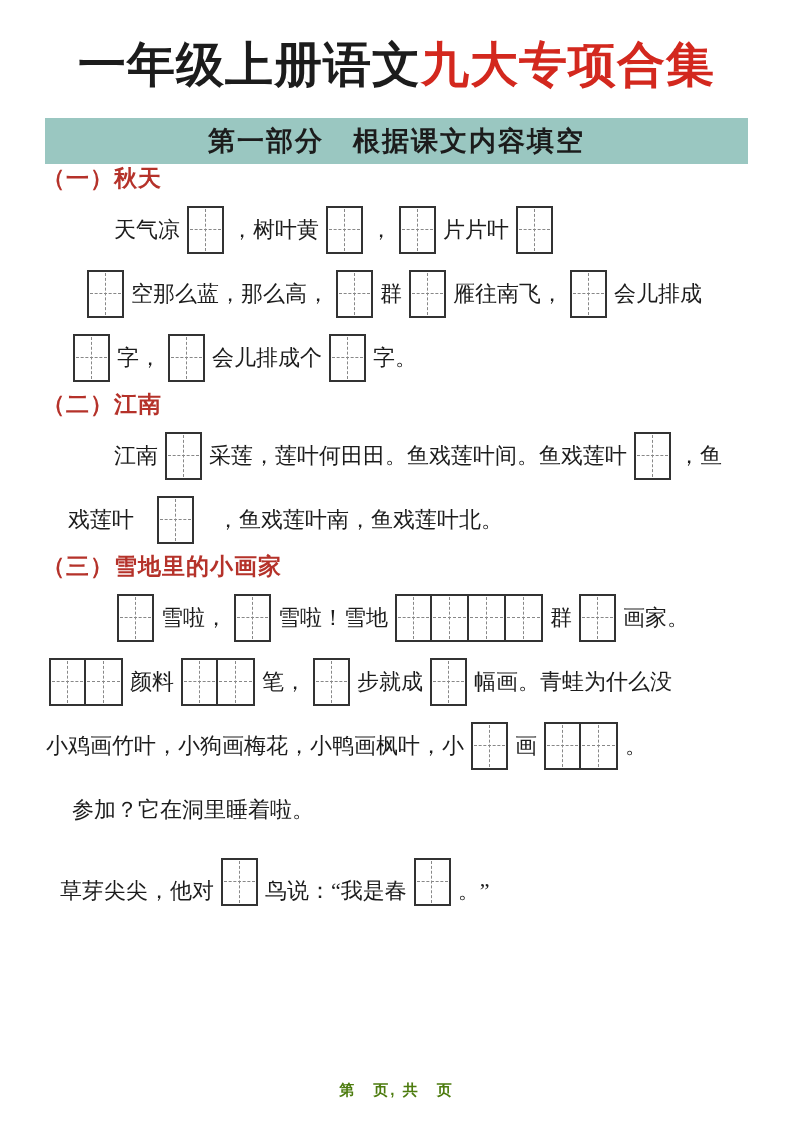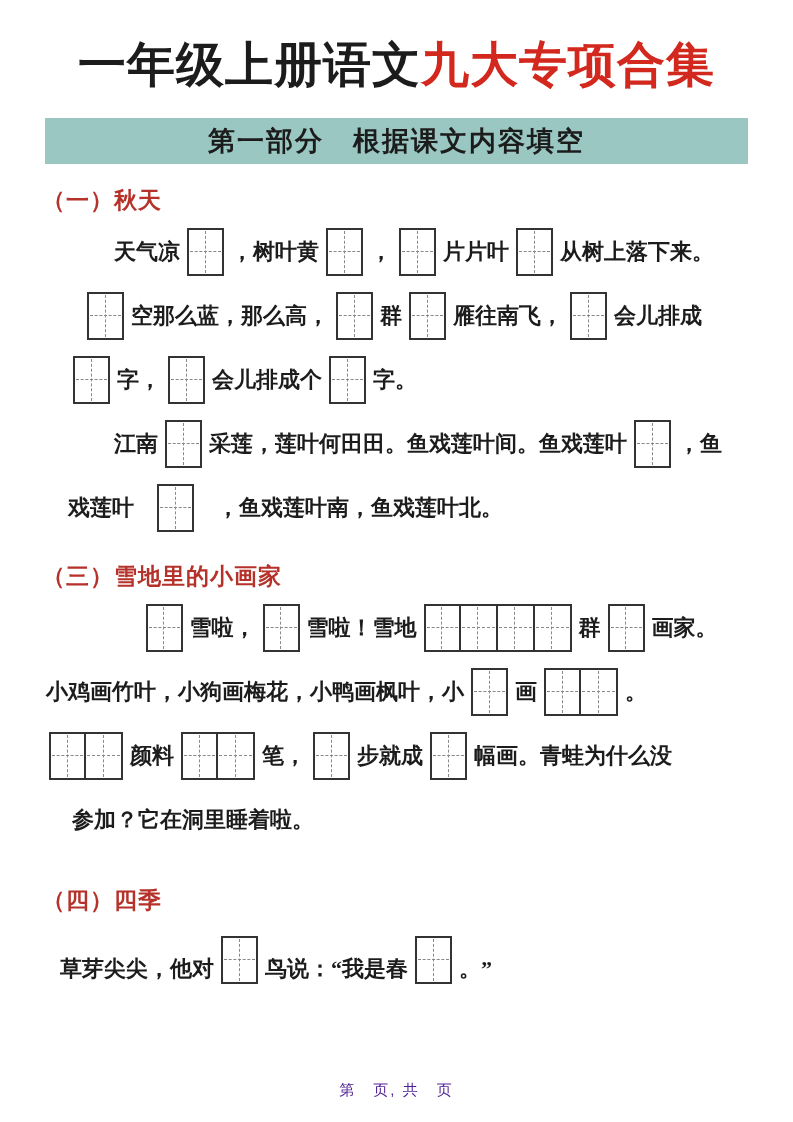--- a/index.html
+++ b/index.html
@@ -23,47 +23,48 @@
     white-space:nowrap;
   }
   .title .t-red{color:var(--title-red);}
   .banner{
     margin:24px 45px 0 45px;background:var(--banner-bg);
     text-align:center;font-size:27px;line-height:32px;padding:7px 4px;
     letter-spacing:2px;font-weight:600;
   }
   .content{padding:0 45px 0 42px;}
   .sec-heading{
-    margin-top:22px;margin-bottom:4px;height:30px;line-height:30px;
+    margin-bottom:4px;height:30px;line-height:30px;
     font-size:23px;font-weight:bold;color:var(--sec-red);letter-spacing:1px;
   }
   .section:nth-child(4) .sec-heading{margin-top:34px;}
   .line{
     display:flex;align-items:center;min-height:64px;
-    font-size:22px;line-height:30px;font-weight:bold;
+    font-size:22px;line-height:30px;
   }
   .seg{white-space:pre;flex:none;margin:0 2px;}
   .box-group{display:inline-flex;margin:0 5px;flex:none;}
   .tbox{
     width:37px;height:48px;border:2px solid var(--box-border);
     position:relative;background:#fff;flex:none;box-sizing:border-box;
   }
   .box-group .tbox + .tbox{border-left:none;}
   .tbox::before{
     content:"";position:absolute;left:1px;right:1px;top:50%;margin-top:-1px;
     border-top:1.5px dashed var(--box-dash);
   }
   .tbox::after{
     content:"";position:absolute;top:1px;bottom:1px;left:50%;margin-left:-1px;
     border-left:1.5px dashed var(--box-dash);
   }
   .footer{
     position:absolute;left:0;right:0;bottom:22px;text-align:center;
-    font-size:15px;letter-spacing:2px;color:#4c1d95;
+    font-size:15px;letter-spacing:2px;color:#4d7c0f;
     font-family:"Liberation Sans","DejaVu Sans",sans-serif;
+    font-weight:bold;
   }
 </style>
 </head>
 <body>
 
 <div class="page">
 
   <div class="title">
     <span class="t-black">一年级上册语文</span><span class="t-red">九大专项合集</span>
   </div>
@@ -85,21 +86,20 @@
             <span class="tbox"></span>
           </span>
           <span class="seg">，</span>
           <span class="box-group">
             <span class="tbox"></span>
           </span>
           <span class="seg">片片叶</span>
           <span class="box-group">
             <span class="tbox"></span>
           </span>
-          <span class="seg">从树上落下来。</span>
         </div>
         <div class="line" style="padding-left: 40px; align-items: center;">
           <span class="box-group">
             <span class="tbox"></span>
           </span>
           <span class="seg">空那么蓝，那么高，</span>
           <span class="box-group">
             <span class="tbox"></span>
           </span>
           <span class="seg">群</span>
@@ -121,20 +121,21 @@
             <span class="tbox"></span>
           </span>
           <span class="seg">会儿排成个</span>
           <span class="box-group">
             <span class="tbox"></span>
           </span>
           <span class="seg">字。</span>
         </div>
       </div>
       <div class="section">
+        <div class="sec-heading">（二）江南</div>
         <div class="line" style="padding-left: 70px; text-align: right;">
           <span class="seg">江南</span>
           <span class="box-group">
             <span class="tbox"></span>
           </span>
           <span class="seg">采莲，莲叶何田田。鱼戏莲叶间。鱼戏莲叶</span>
           <span class="box-group">
             <span class="tbox"></span>
           </span>
           <span class="seg">，鱼</span>
@@ -142,79 +143,78 @@
         <div class="line" style="padding-left: 24px; gap: 16px;">
           <span class="seg">戏莲叶</span>
           <span class="box-group">
             <span class="tbox"></span>
           </span>
           <span class="seg">，鱼戏莲叶南，鱼戏莲叶北。</span>
         </div>
       </div>
       <div class="section">
         <div class="sec-heading">（三）雪地里的小画家</div>
-        <div class="line" style="padding-left: 70px; justify-content: center;">
+        <div class="line" style="padding-left: 70px;">
           <span class="box-group">
             <span class="tbox"></span>
           </span>
           <span class="seg">雪啦，</span>
           <span class="box-group">
             <span class="tbox"></span>
           </span>
           <span class="seg">雪啦！雪地</span>
           <span class="box-group">
             <span class="tbox"></span>
             <span class="tbox"></span>
             <span class="tbox"></span>
             <span class="tbox"></span>
           </span>
           <span class="seg">群</span>
           <span class="box-group">
             <span class="tbox"></span>
           </span>
           <span class="seg">画家。</span>
+        </div>
+        <div class="line" style="padding-left: 2px;">
+          <span class="box-group">
+            <span class="tbox"></span>
+            <span class="tbox"></span>
+          </span>
+          <span class="seg">颜料</span>
+          <span class="box-group">
+            <span class="tbox"></span>
+            <span class="tbox"></span>
+          </span>
+          <span class="seg">笔，</span>
+          <span class="box-group">
+            <span class="tbox"></span>
+          </span>
+          <span class="seg">步就成</span>
+          <span class="box-group">
+            <span class="tbox"></span>
+          </span>
+          <span class="seg">幅画。青蛙为什么没</span>
         </div>
         <div class="line" style="padding-left: 2px;">
           <span class="seg">小鸡画竹叶，小狗画梅花，小鸭画枫叶，小</span>
           <span class="box-group">
             <span class="tbox"></span>
           </span>
           <span class="seg">画</span>
           <span class="box-group">
             <span class="tbox"></span>
             <span class="tbox"></span>
           </span>
           <span class="seg">。</span>
         </div>
-        <div class="line" style="padding-left: 2px;">
-          <span class="box-group">
-            <span class="tbox"></span>
-            <span class="tbox"></span>
-          </span>
-          <span class="seg">颜料</span>
-          <span class="box-group">
-            <span class="tbox"></span>
-            <span class="tbox"></span>
-          </span>
-          <span class="seg">笔，</span>
-          <span class="box-group">
-            <span class="tbox"></span>
-          </span>
-          <span class="seg">步就成</span>
-          <span class="box-group">
-            <span class="tbox"></span>
-          </span>
-          <span class="seg">幅画。青蛙为什么没</span>
-        </div>
         <div class="line" style="padding-left: 28px;">
           <span class="seg">参加？它在洞里睡着啦。</span>
         </div>
       </div>
       <div class="section">
-        <div class="sec-heading">（四）四季</div>
         <div class="line" style="padding-left: 16px; align-items: flex-end;">
           <span class="seg">草芽尖尖，他对</span>
           <span class="box-group">
             <span class="tbox"></span>
           </span>
           <span class="seg">鸟说：“我是春</span>
           <span class="box-group">
             <span class="tbox"></span>
           </span>
           <span class="seg">。”</span>

